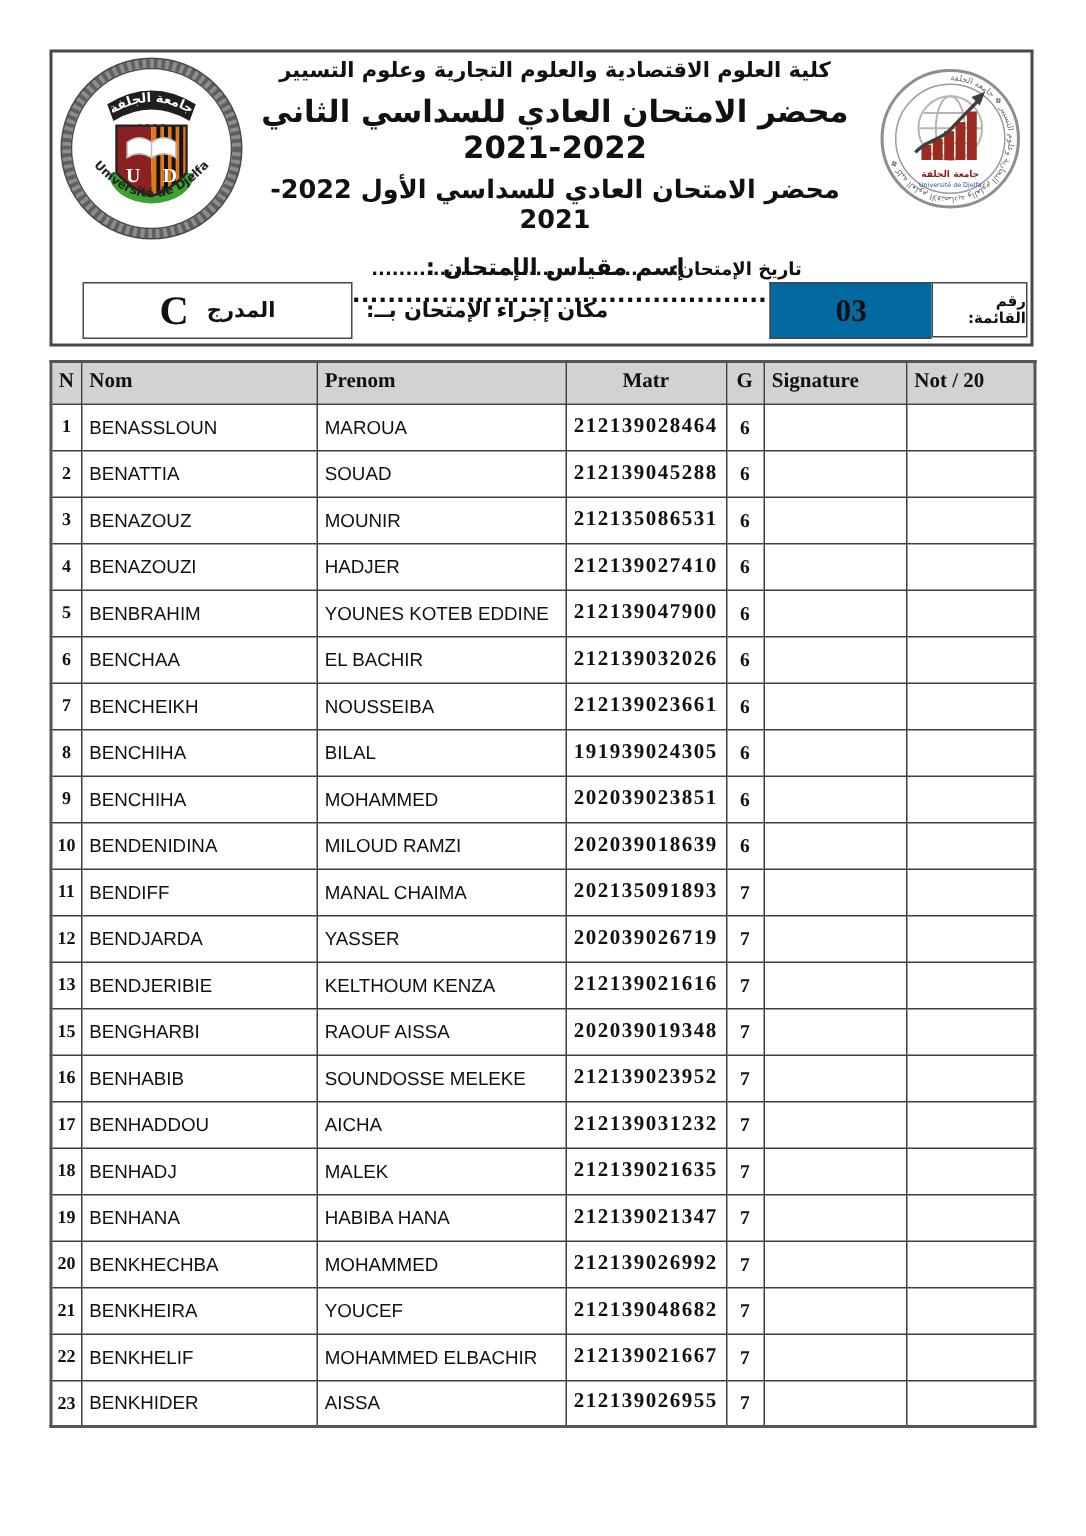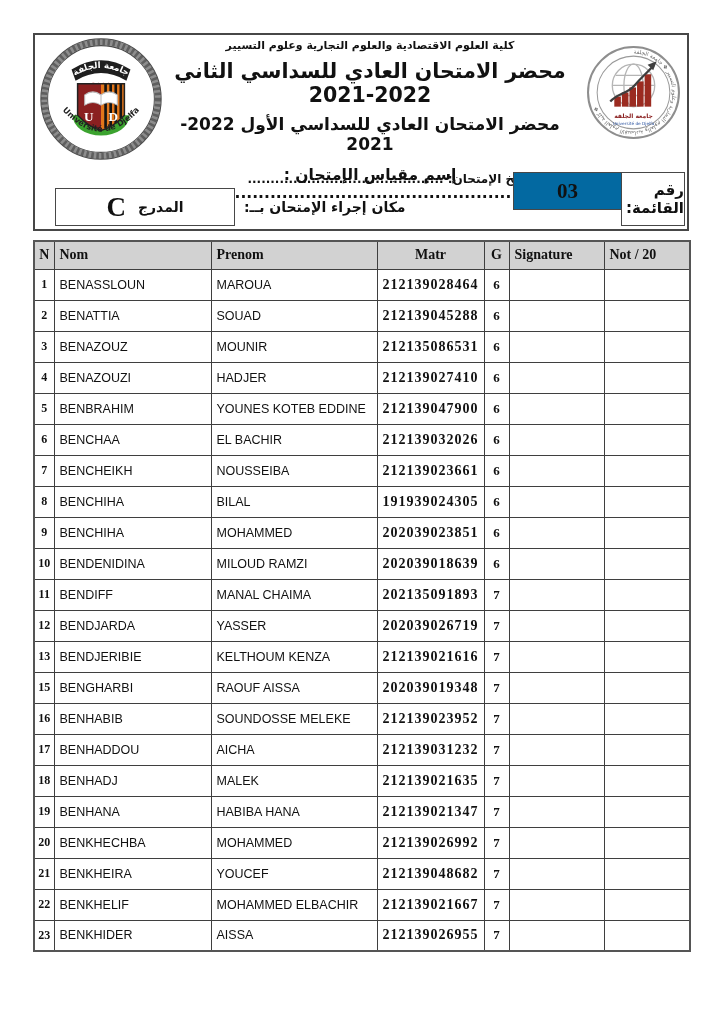--- a/index.html
+++ b/index.html
@@ -5,39 +5,39 @@
   html,body{margin:0;padding:0;background:#ffffff;}
   .page{position:relative;width:724px;height:1024px;background:#ffffff;overflow:hidden;
         font-family:"DejaVu Sans",sans-serif;color:#111;}
 
   
   .header-box{position:absolute;left:33px;top:33px;width:656px;height:198px;
               border:2px solid #474747;box-sizing:border-box;background:#fff;}
   .logo-left{position:absolute;left:5px;top:3px;}
   .logo-right{position:absolute;right:5px;top:9px;}
   .hdr-texts{position:absolute;left:122px;right:104px;top:1px;text-align:center;direction:rtl;}
-  .l1{font-size:11px;font-weight:bold;margin-top:3px;}
+  .l1{font-size:14px;font-weight:bold;margin-top:3px;}
   .l2{font-size:20.5px;font-weight:bold;margin-top:7px;}
   .l3{font-size:17px;font-weight:bold;margin-top:7px;}
   .l4{font-size:15.5px;font-weight:bold;margin-top:12px;letter-spacing:.2px;}
   .l5{position:absolute;left:0;right:-60px;top:137px;text-align:center;direction:rtl;
       font-size:12px;font-weight:bold;}
 
   .hall-group{position:absolute;left:20px;bottom:3px;display:flex;direction:rtl;
               align-items:center;gap:9px;}
   .hall-box{width:180px;height:38px;border:1.5px solid #474747;box-sizing:border-box;
             display:flex;direction:rtl;align-items:center;justify-content:center;gap:12px;background:#fff;}
   .hall-label{font-size:14px;font-weight:bold;}
   .hall-value{font-family:"Liberation Serif","DejaVu Serif",serif;font-size:27px;font-weight:bold;line-height:1;}
   .loc-label{font-size:14px;font-weight:bold;}
 
   .list-group{position:absolute;right:2px;bottom:3px;display:flex;direction:rtl;align-items:stretch;}
-  .list-label-cell{width:64px;height:54px;border:1.5px solid #474747;box-sizing:border-box;
+  .list-label-cell{width:64px;height:37px;border:1.5px solid #474747;box-sizing:border-box;
                    display:flex;align-items:center;justify-content:center;
-                   font-size:15px;font-weight:bold;background:#fff;}
+                   font-size:10px;font-weight:bold;background:#fff;}
   .list-value-cell{width:108px;height:38px;border:1.5px solid #474747;border-right:none;box-sizing:border-box;
                    display:flex;align-items:center;justify-content:center;
                    font-family:"Liberation Serif","DejaVu Serif",serif;font-size:21px;font-weight:bold;background:#0369a1;}
 
   
   .students-table{position:absolute;left:33px;top:240px;width:656px;
                   border-collapse:collapse;table-layout:fixed;border:2px solid #555;}
   .students-table th,.students-table td{border:1.5px solid #3f3f3f;box-sizing:border-box;
                   overflow:hidden;white-space:nowrap;padding:0;}
   .students-table thead th{background:#d2d2d2;height:28px;

